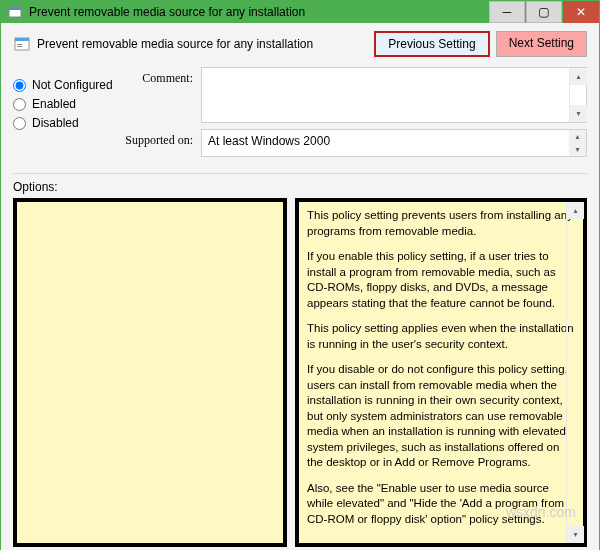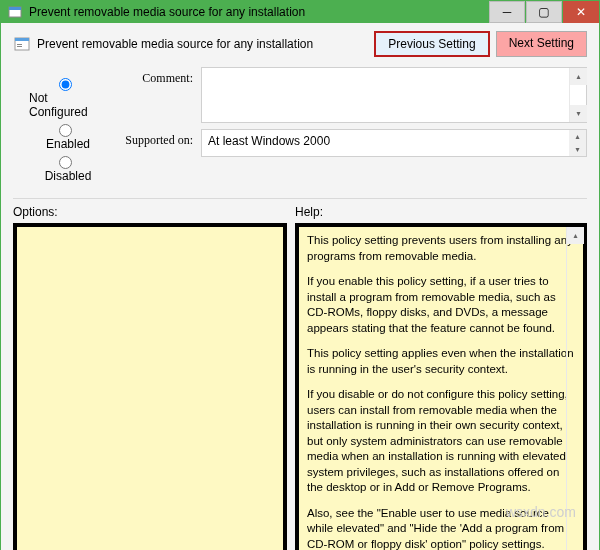--- a/index.html
+++ b/index.html
@@ -85,24 +85,23 @@
     .config-area {
       display: flex;
       padding: 4px 12px 8px 12px;
     }
     .radio-col {
       width: 110px;
       padding-top: 6px;
     }
     .radio-row {
       display: flex;
-      align-items: center;
-      margin: 5px 16px;
-      cursor: default;
-      flex-direction: column;
+      align-items: flex-end;
+      margin: 5px 0;
+      cursor: default;
     }
     .radio-row input { margin: 0 6px 0 0; }
     .fields-col { flex: 1; }
     .field-row { display: flex; margin-bottom: 6px; }
     .field-label {
       width: 78px;
       text-align: right;
       padding-right: 8px;
       padding-top: 4px;
       font-size: 12px;
@@ -258,21 +257,20 @@
             </div>
           </div>
         </div>
       </div>
     </div>
 
     <div class="divider"></div>
 
     <div class="panels-header">
       <div class="lbl opt">Options:</div>
-      <div class="lbl help">Help:</div>
     </div>
 
     <div class="panels">
       <div class="panel options">
         <div class="inner"></div>
       </div>
       <div class="panel help">
         <div class="inner" id="help-inner">
             <p>This policy setting prevents users from installing any programs from removable media.</p>
             <p>If you enable this policy setting, if a user tries to install a program from removable media, such as CD-ROMs, floppy disks, and DVDs, a message appears stating that the feature cannot be found.</p>

